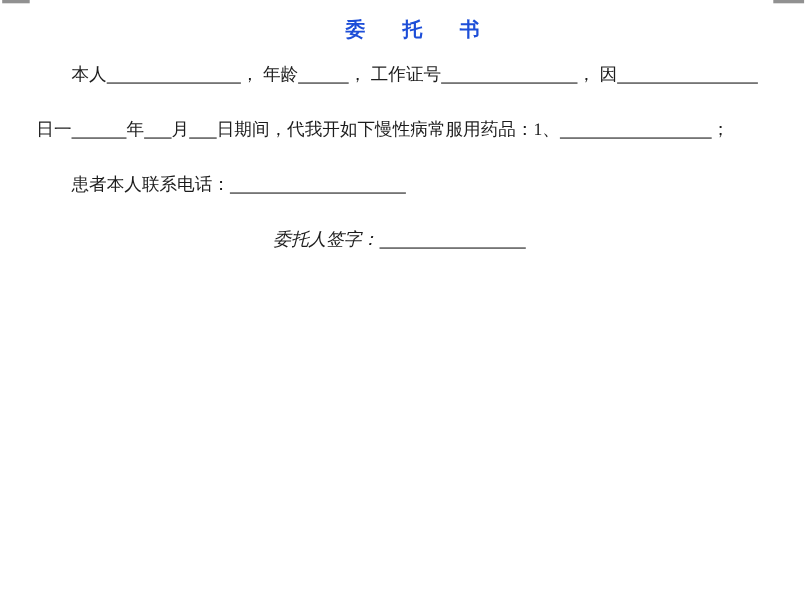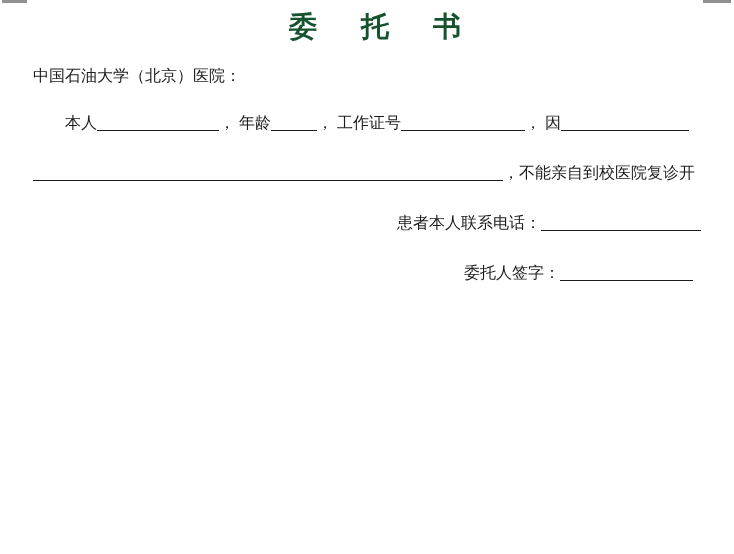--- a/index.html
+++ b/index.html
@@ -11,56 +11,55 @@
     overflow:hidden;
     font-family:"Liberation Serif","DejaVu Serif",serif;
     color:#1c1c1c;
   }
   .artifact { position:absolute; top:0; height:3px; background:#919191; }
   .artifact.left  { left:2px;   width:25px; }
   .artifact.right { left:703px; width:28px; }
   .title {
     margin:10px 0 0 0;
     height:34px; line-height:34px;
-    font-size:28px; font-weight:bold;
+    font-size:18px; font-weight:bold;
     text-align:center; letter-spacing:8px; padding-left:24px;
-    color:#14532d;
+    color:#1d4ed8;
   }
   .recipient {
     margin-top:10px;
     height:44px; line-height:44px;
     padding-left:33px;
     font-size:16px;
   }
   .body { padding-left:33px; padding-right:33px; }
   .line {
     height:50px; line-height:50px;
     font-size:16px;
     white-space:nowrap;
   }
-  .line.right { text-align:right; }
+  .line.right { text-align:center;font-style:italic; }
   .seg { display:inline; }
   .blank {
     display:inline-block;
     height:16px;
     border-bottom:1px solid #1c1c1c;
     position:relative; top:3px;
   }
   .spacer { display:inline-block; }
 </style>
 </head>
 <body>
 
 <div class="page">
   <div class="artifact left"></div>
   <div class="artifact right"></div>
 
   <h1 class="title">委　托　书</h1>
 
-  <div class="recipient">中国石油大学（北京）医院：</div>
 
   <div class="body" id="form-body">
       <div class="line" style="padding-left: 32px;"><span class="seg">本人</span><span class="blank" style="width: 122px;"></span><span class="seg">， 年龄</span><span class="blank" style="width: 46px;"></span><span class="seg">， 工作证号</span><span class="blank" style="width: 124px;"></span><span class="seg">， 因</span><span class="blank" style="width: 128px;"></span></div>
-      <div class="line"><span class="blank" style="width: 470px;"></span><span class="seg">，不能亲自到校医院复诊开</span></div>
-      <div class="line" style="padding-left: 32px; text-align: right;"><span class="seg">患者本人联系电话：</span><span class="blank" style="width: 160px;"></span></div>
+      <div class="line"><span class="seg">日一</span><span class="blank" style="width: 50px;"></span><span class="seg">年</span><span class="blank" style="width: 25px;"></span><span class="seg">月</span><span class="blank" style="width: 25px;"></span><span class="seg">日期间，代我开如下慢性病常服用药品：1、</span><span class="blank" style="width: 138px;"></span><span class="seg">；</span></div>
+      <div class="line" style="padding-left: 32px;"><span class="seg">患者本人联系电话：</span><span class="blank" style="width: 160px;"></span></div>
       <div class="line right" style="padding-right: 8px;"><span class="seg">委托人签字：</span><span class="blank" style="width: 133px;"></span></div>
     </div>
 </div>
 
 </body></html>

